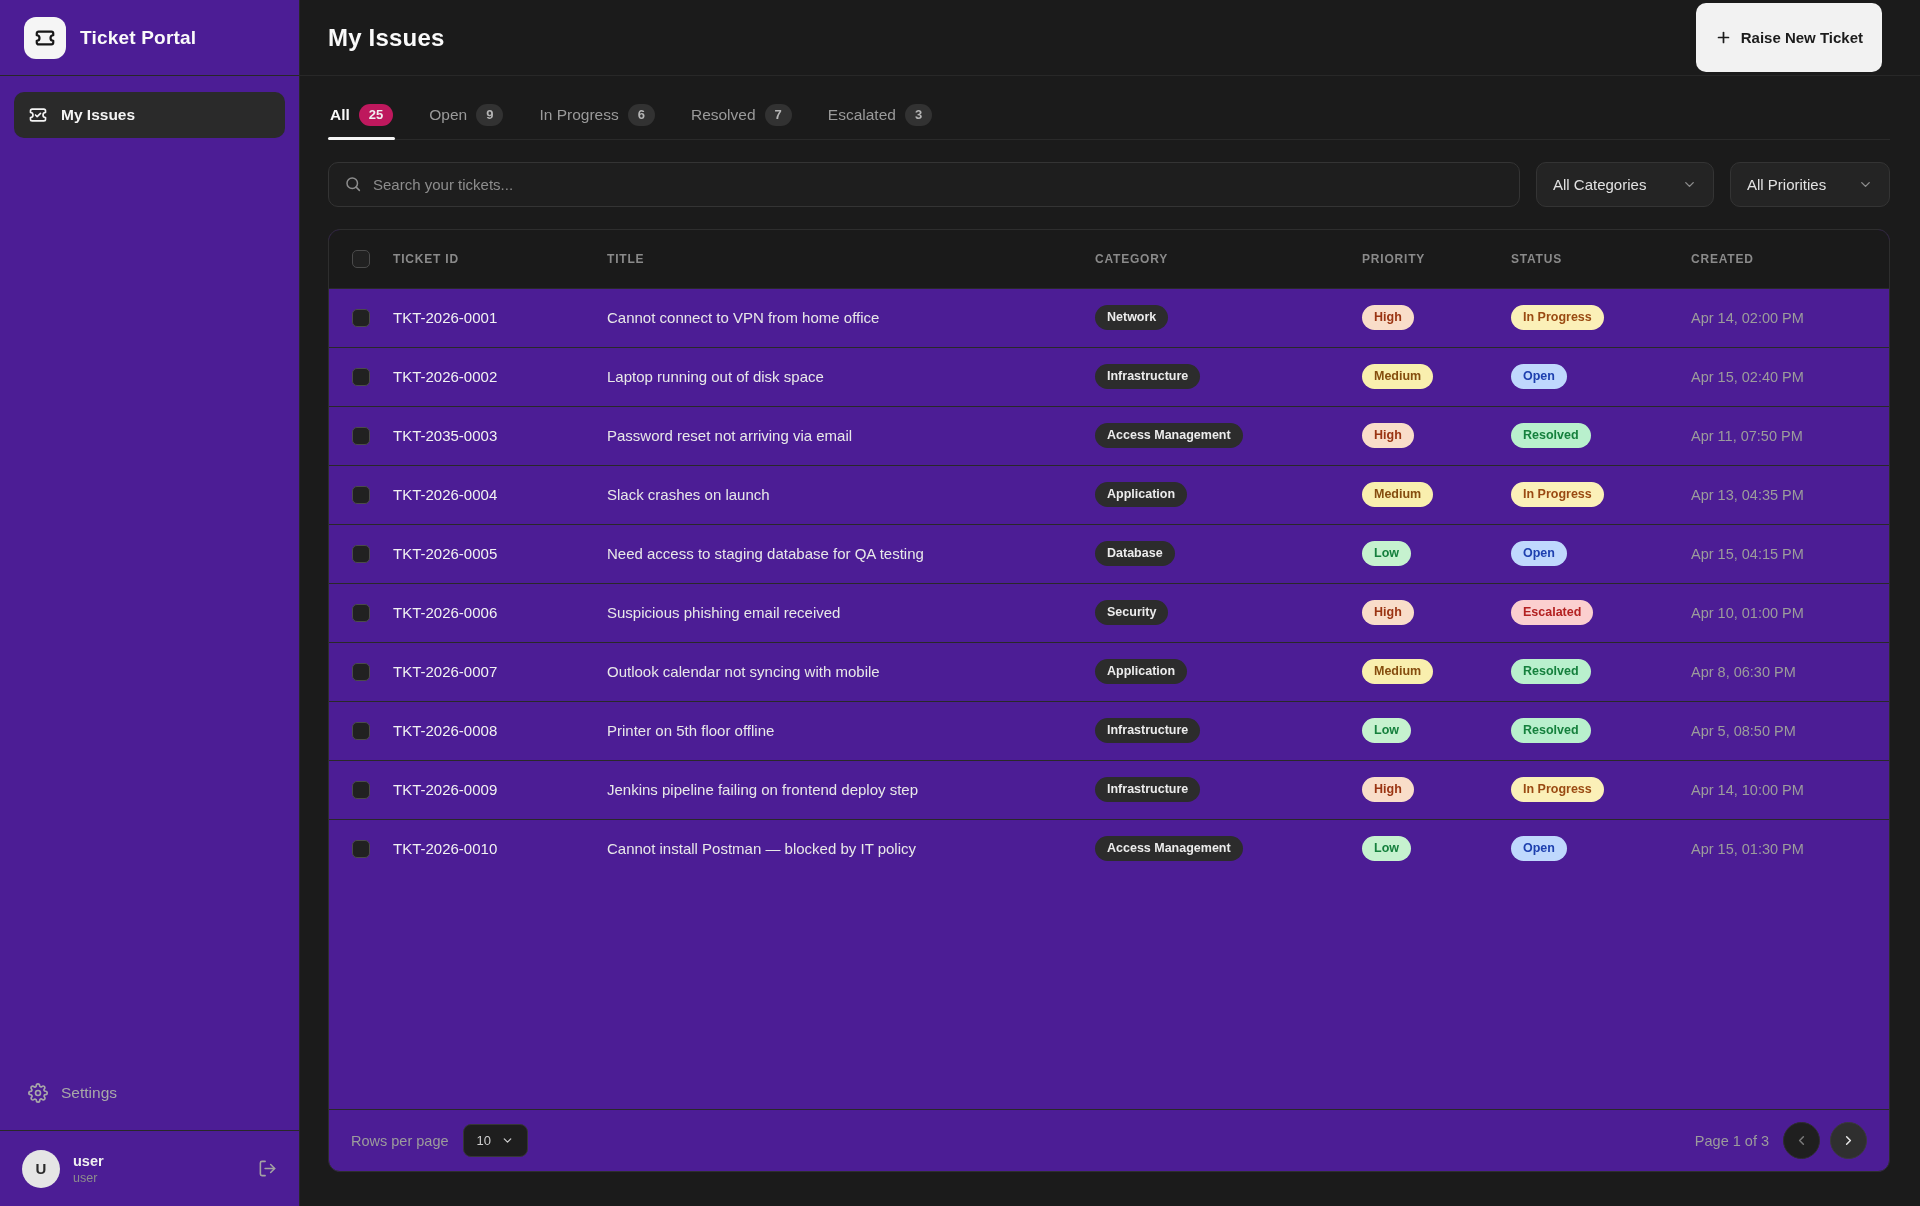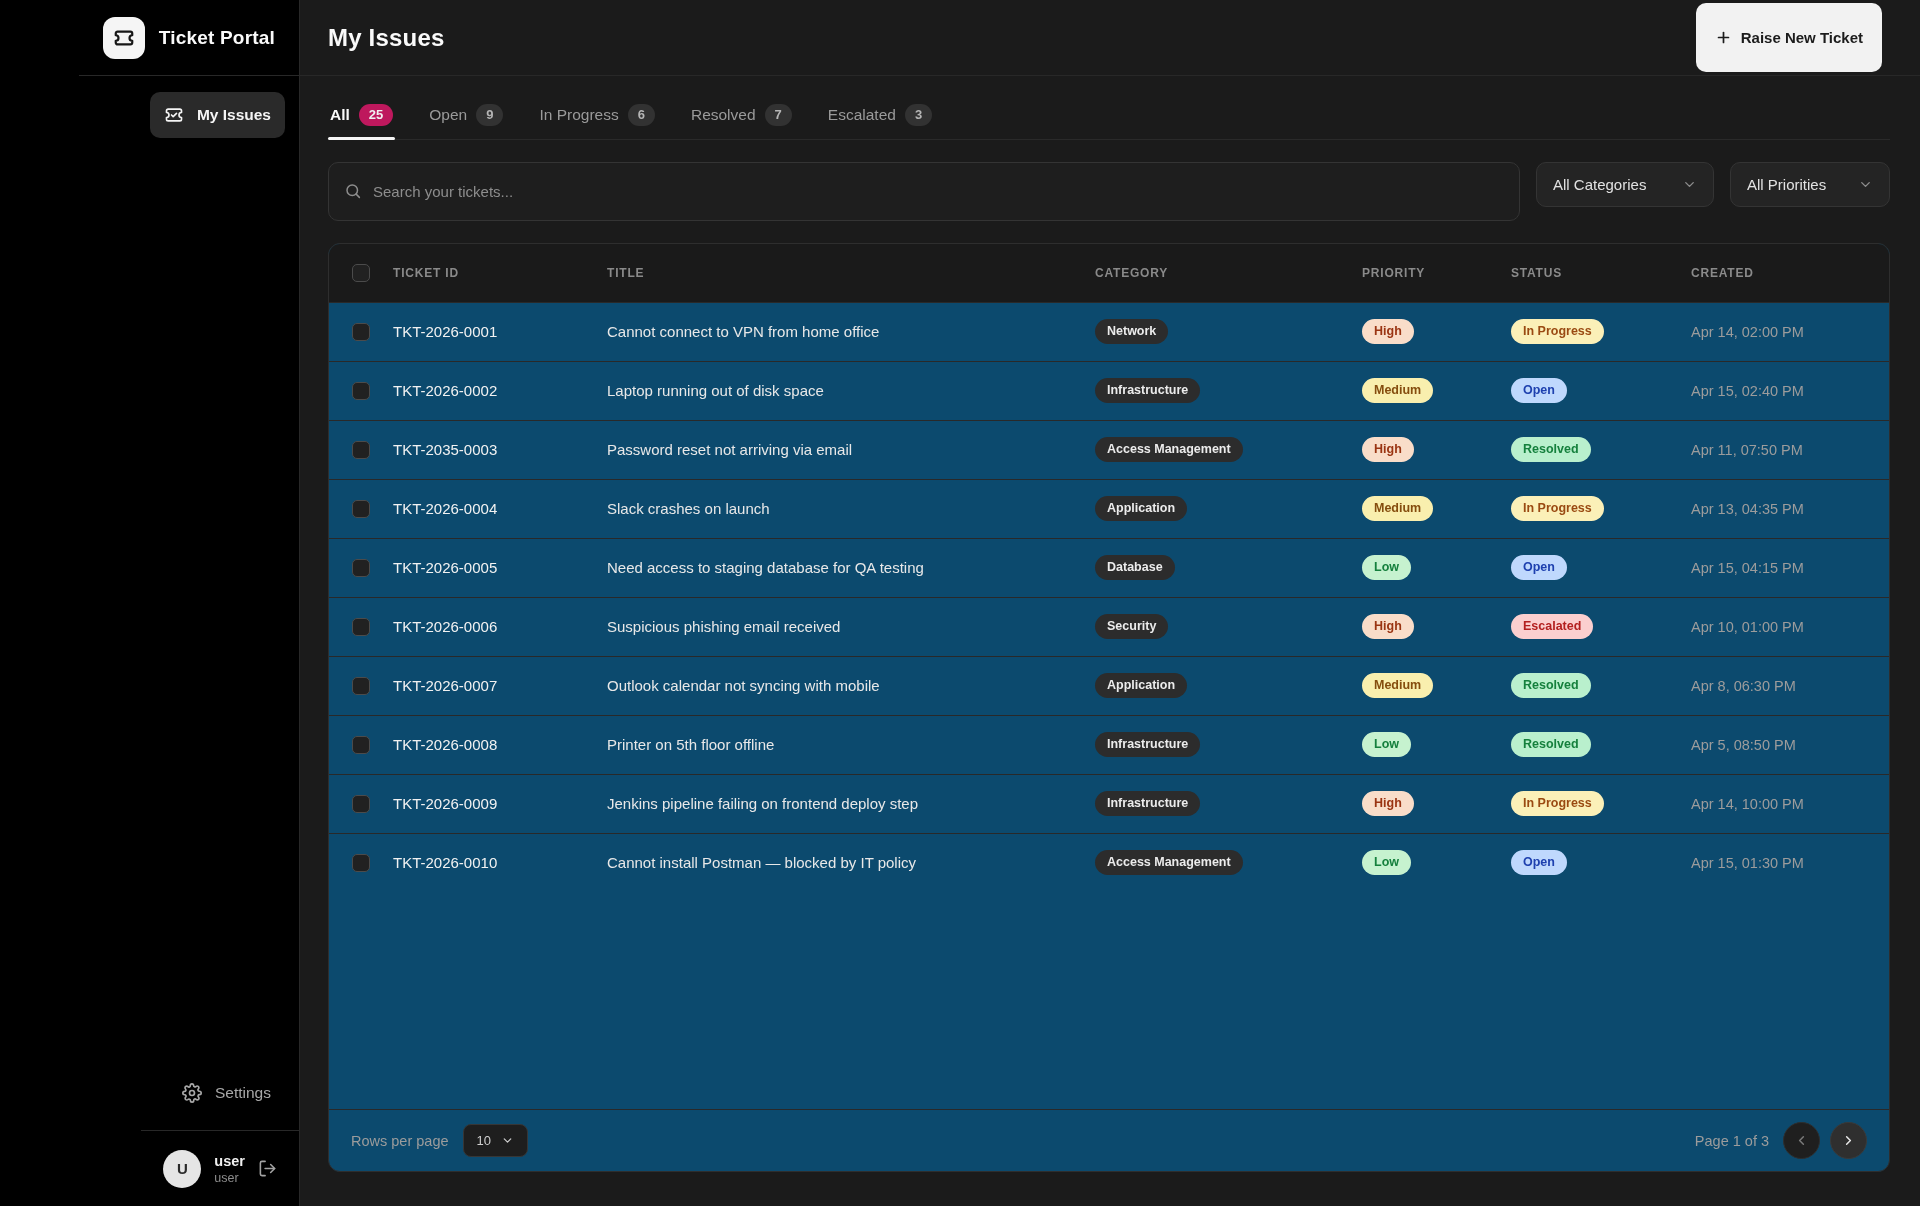--- a/index.html
+++ b/index.html
@@ -6,23 +6,23 @@
   html,body { width:1920px; height:1206px; overflow:hidden; }
   body {
     font-family:"Liberation Sans","DejaVu Sans",sans-serif;
     background:#1b1b1b; color:#e8e8e8;
     display:flex;
   }
   svg { display:block; }
 
   
   .sidebar {
-    width:300px; height:100%; background:#000000;
+    width:300px; height:100%; background:#4c1d95;
     border-right:1px solid #282828;
-    display:flex; flex-direction:column; flex-shrink:0;align-items:flex-end;
+    display:flex; flex-direction:column; flex-shrink:0;
   }
   .sidebar-header {
     height:76px; display:flex; align-items:center; gap:14px;
     padding:0 24px; border-bottom:1px solid #282828;
   }
   .logo-box {
     width:42px; height:42px; background:#f5f5f5; border-radius:12px;
     display:flex; align-items:center; justify-content:center; color:#171717;
   }
   .brand { font-size:19px; font-weight:700; color:#fafafa; letter-spacing:.2px; }
@@ -79,41 +79,41 @@
   }
   .tab-count {
     background:#323232; color:#b5b5b5; border-radius:999px;
     font-size:13px; font-weight:600; padding:3px 10px; line-height:1.2;
   }
   .tab.active .tab-count { color:#f0f0f0; background:#be185d; }
 
   
   .filters { display:flex; gap:16px; margin-top:22px; flex-shrink:0; }
   .search-box {
-    flex:1; height:59px; background:#1e1e1e; border:1px solid #343434;
+    flex:1; height:45px; background:#1e1e1e; border:1px solid #343434;
     border-radius:10px; display:flex; align-items:center; gap:11px; padding:0 15px;
     color:#8d8d8d;
   }
   .search-box input {
     flex:1; background:transparent; border:none; outline:none;
     color:#e8e8e8; font-size:15px; font-family:inherit;
   }
   .search-box input::placeholder { color:#8d8d8d; }
   .dropdown {
     height:45px; background:#242424; border:1px solid #343434; border-radius:10px;
     display:flex; align-items:center; justify-content:space-between; gap:14px;
     padding:0 16px; font-size:15px; color:#e2e2e2; cursor:pointer;
   }
   .dd-cat { width:178px; } .dd-pri { width:160px; }
   .dropdown .chev { color:#8d8d8d; }
 
   
   .table-card {
     margin-top:22px; flex:1; min-height:0;
-    border:1px solid #2e2e2e; border-radius:12px; background:#0c4a6e;
+    border:1px solid #2e2e2e; border-radius:12px; background:#4c1d95;
     display:flex; flex-direction:column; overflow:hidden;
   }
   .trow {
     display:grid;
     grid-template-columns:64px 214px 1fr 267px 149px 180px 198px;
     align-items:center;
   }
   .thead { height:58px; background:#1a1a1a; flex-shrink:0; }
   .th {
     font-size:12px; font-weight:700; letter-spacing:.8px;

